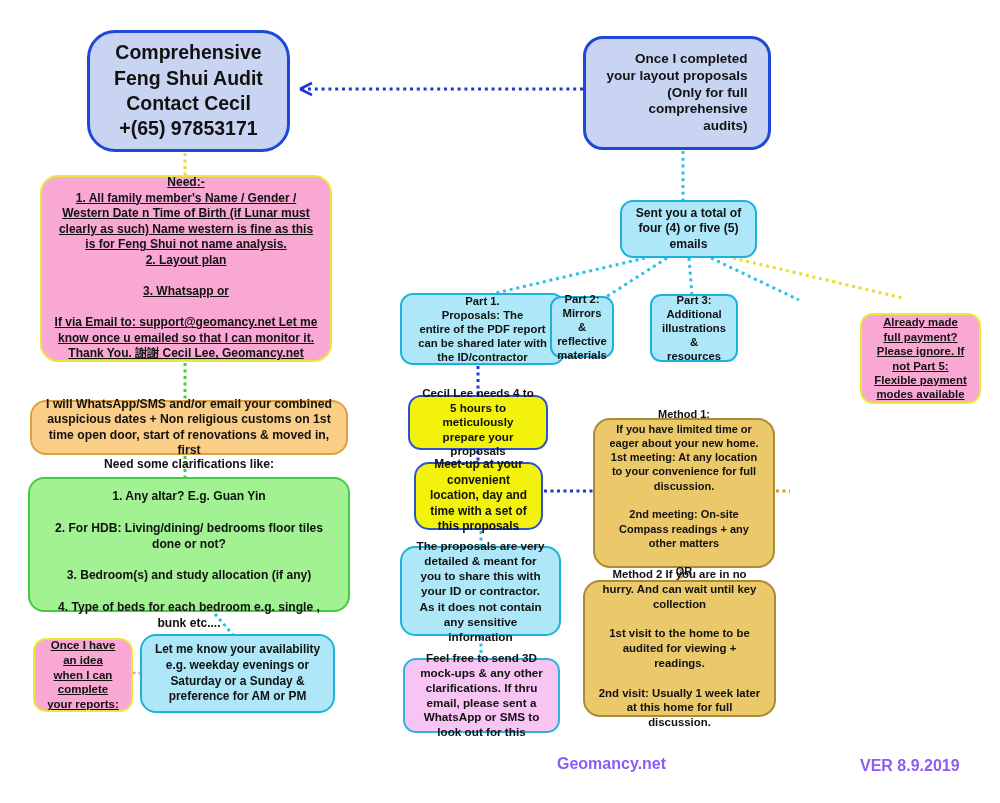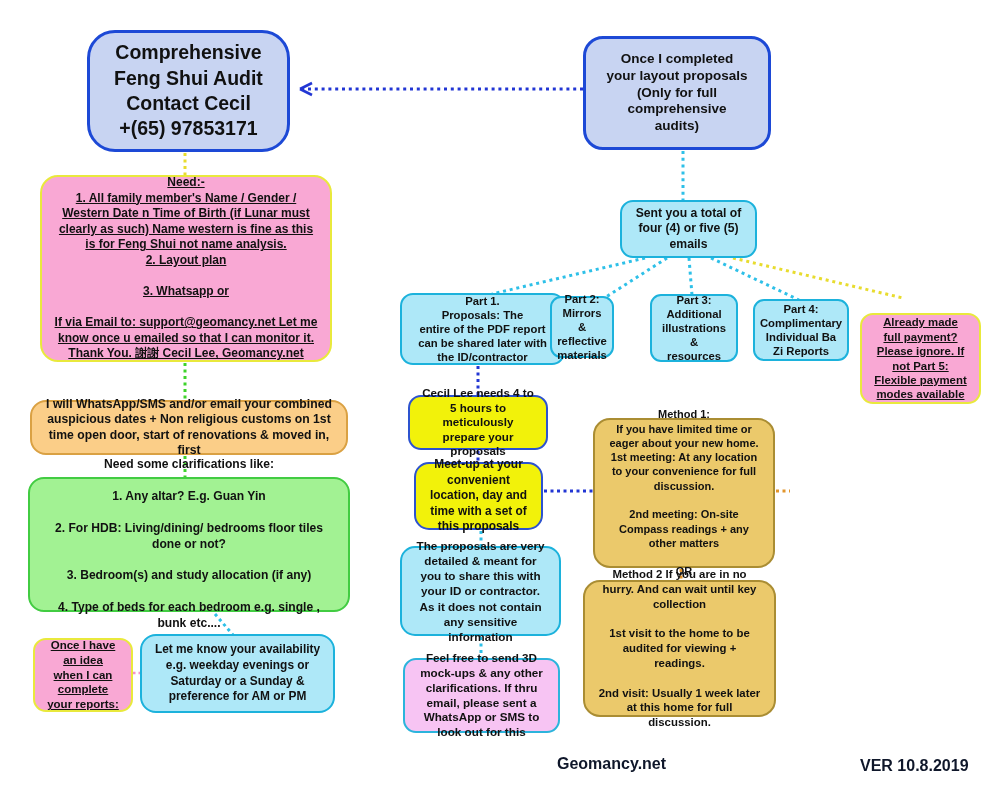--- a/index.html
+++ b/index.html
@@ -13,40 +13,40 @@
   .paleYellowNode{background:#f9a8d4;border:2.5px solid #e9e93c;text-decoration:underline;}
   .orangeNode{background:#fbce88;border:2.5px solid #daa143;}
   .greenNode{background:#a2f293;border:2.5px solid #42cc42;}
   .cyanNode{background:#aee8f8;border:2.5px solid #1cb2dc;}
   .brightYellowNode{background:#f2f20a;border:2.5px solid #2d53cf;}
   .goldNode{background:#ebc96b;border:2.5px solid #aa8d33;}
   .pinkNode{background:#f7c4f3;border:2.5px solid #2cb4dc;}
   .engagedNode{background:#f4ee20;border:2px solid #b7bd8c;}
   
   #n-contact{left:87px;top:30px;width:203px;height:122px;border-radius:28px;font-size:19.5px;line-height:1.3;}
-  #n-completed{left:583px;top:36px;width:188px;height:114px;border-radius:20px;font-size:13.5px;line-height:1.25;}
+  #n-completed{left:583px;top:36px;width:188px;height:114px;border-radius:20px;font-size:13.5px;line-height:1.25;text-align:right;}
   #n-need{left:40px;top:175px;width:292px;height:187px;border-radius:18px;font-size:12px;line-height:1.3;}
   #n-whatsapp{left:30px;top:400px;width:318px;height:55px;border-radius:16px;font-size:12.2px;line-height:1.25;}
   #n-clarifications{left:28px;top:477px;width:322px;height:135px;border-radius:16px;font-size:12.1px;line-height:1.32;}
   #n-idea{left:33px;top:638px;width:100px;height:74px;border-radius:13px;font-size:11.5px;line-height:1.3;}
   #n-availability{left:140px;top:634px;width:195px;height:79px;border-radius:16px;font-size:11.9px;line-height:1.32;}
   #n-sent{left:620px;top:200px;width:137px;height:58px;border-radius:13px;font-size:12.2px;line-height:1.25;}
   #n-part1{left:400px;top:293px;width:165px;height:72px;border-radius:13px;font-size:11.3px;line-height:1.25;}
   #n-part2{left:550px;top:296px;width:64px;height:62px;border-radius:11px;font-size:11.3px;line-height:1.25;}
   #n-part3{left:650px;top:294px;width:88px;height:68px;border-radius:11px;font-size:11.3px;line-height:1.25;}
   #n-part4{left:753px;top:299px;width:96px;height:62px;border-radius:11px;font-size:11.3px;line-height:1.25;}
   #n-payment{left:860px;top:313px;width:121px;height:91px;border-radius:13px;font-size:11.4px;line-height:1.27;}
   #n-prepare{left:408px;top:395px;width:140px;height:55px;border-radius:13px;font-size:11.6px;line-height:1.25;}
   #n-meetup{left:414px;top:462px;width:129px;height:68px;border-radius:15px;font-size:11.9px;line-height:1.3;}
   #n-proposals{left:400px;top:546px;width:161px;height:90px;border-radius:15px;font-size:11.7px;line-height:1.3;}
   #n-mockups{left:403px;top:658px;width:157px;height:75px;border-radius:13px;font-size:11.7px;line-height:1.27;}
   #n-method1{left:593px;top:418px;width:182px;height:150px;border-radius:17px;font-size:11px;line-height:1.3;}
   #n-method2{left:583px;top:580px;width:193px;height:137px;border-radius:17px;font-size:11.4px;line-height:1.3;}
   #n-engaged{left:790px;top:416px;width:188px;height:163px;border-radius:17px;font-size:11.4px;line-height:1.3;}
-  .footer-text{position:absolute;font-weight:bold;color:#0f172a;font-size:16px;}
+  .footer-text{position:absolute;font-weight:bold;color:#8b5cf6;font-size:16px;}
   #f-site{left:557px;top:755px;}
   #f-ver{left:860px;top:757px;}
   svg.wires{position:absolute;left:0;top:0;width:1000px;height:803px;pointer-events:none;}
 </style>
 </head>
 <body>
 
 <div class="canvas">
 
   <svg class="wires">
@@ -115,35 +115,33 @@
   <div class="node paleYellowNode" id="n-idea">Once I have an idea when I can complete your reports:</div>
   <div class="node cyanNode" id="n-availability">Let me know your availability e.g. weekday evenings or Saturday or a Sunday &amp; preference for AM or PM</div>
   <div class="node cyanNode" id="n-sent">Sent you a total of four (4) or five (5) emails</div>
   <div class="node cyanNode" id="n-part1">Part 1.
 Proposals: The
 entire of the PDF report can be shared later with the ID/contractor</div>
   <div class="node cyanNode" id="n-part2">Part 2:
 Mirrors &amp; reflective materials</div>
   <div class="node cyanNode" id="n-part3">Part 3:
 Additional illustrations &amp; resources</div>
-  <div class="node cyanNode" id="n-part4">Part 4:
-Complimentary Individual Ba Zi Reports</div>
   <div class="node paleYellowNode" id="n-payment">Already made full payment? Please ignore. If not Part 5: Flexible payment modes available</div>
   <div class="node brightYellowNode" id="n-prepare">Cecil Lee needs 4 to 5 hours to meticulously prepare your proposals</div>
   <div class="node brightYellowNode" id="n-meetup">Meet-up at your convenient location, day and time with a set of this proposals</div>
   <div class="node cyanNode" id="n-proposals">The proposals are very detailed &amp; meant for you to share this with your ID or contractor. As it does not contain any sensitive information</div>
   <div class="node pinkNode" id="n-mockups">Feel free to send 3D mock-ups &amp; any other clarifications. If thru email, please sent a WhatsApp or SMS to look out for this</div>
   <div class="node goldNode" id="n-method1">Method 1:
 If you have limited time or eager about your new home. 1st meeting: At any location to your convenience for full discussion.
 
 2nd meeting: On-site Compass readings + any other matters
 
 OR</div>
   <div class="node goldNode" id="n-method2">Method 2 If you are in no hurry. And can wait until key collection
 
 1st visit to the home to be audited for viewing + readings.
 
 2nd visit: Usually 1 week later at this home for full discussion.</div>
 
   <div class="footer-text" id="f-site">Geomancy.net</div>
-  <div class="footer-text" id="f-ver">VER 10.8.2019</div>
+  <div class="footer-text" id="f-ver">VER 8.9.2019</div>
 
 </div>
 
 </body></html>

